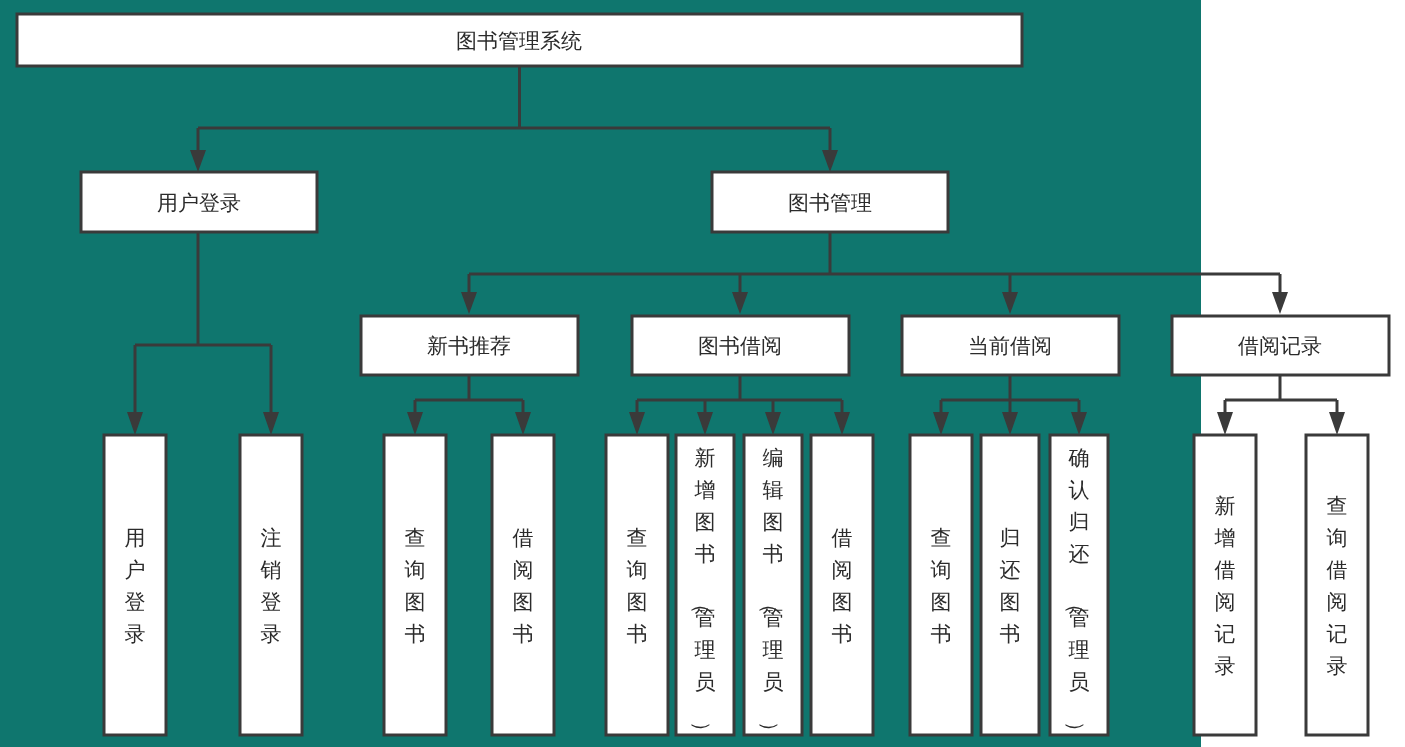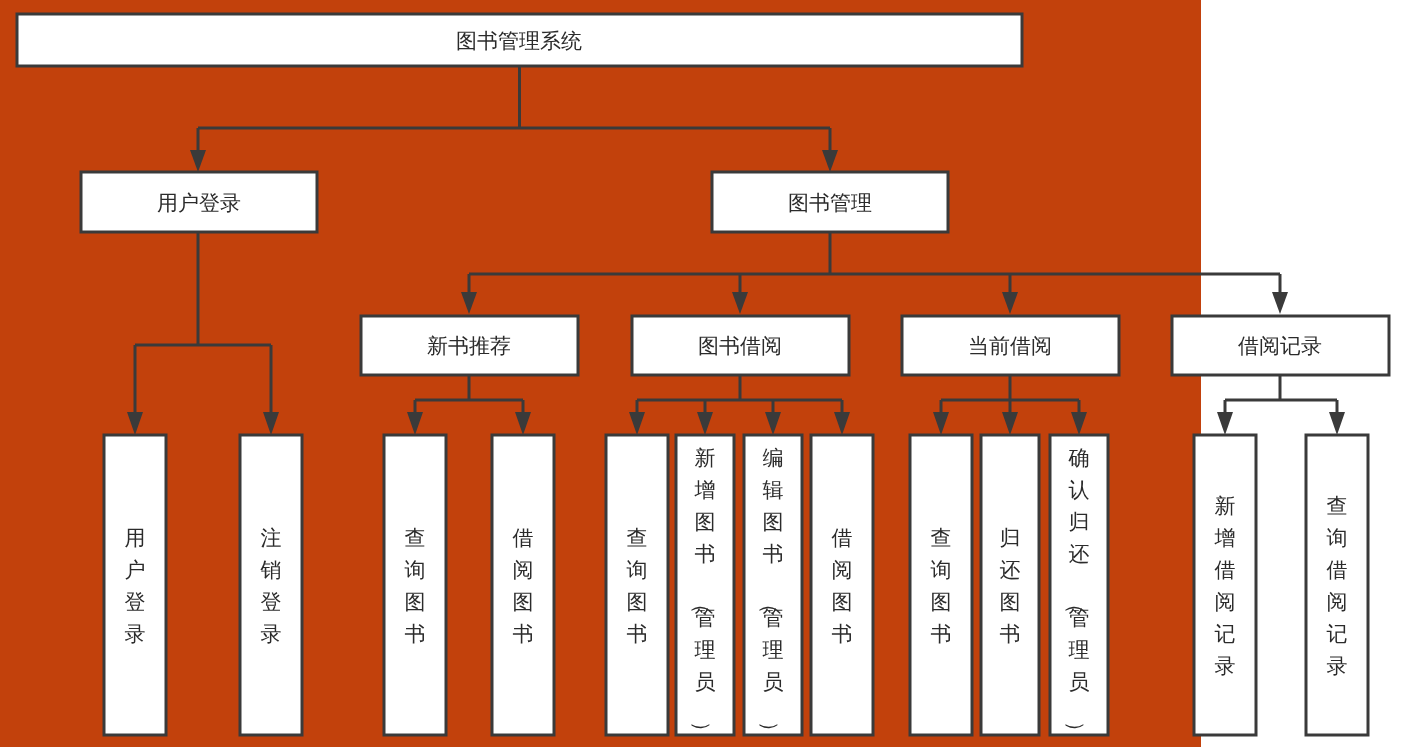--- a/index.html
+++ b/index.html
@@ -1,21 +1,21 @@
 <!DOCTYPE html>
 <html><head>
 <meta charset="utf-8">
 <style>
   html,body{margin:0;padding:0;background:#ffffff;}
   body{
     width:1405px;height:747px;
     font-family:"DejaVu Sans","Liberation Sans",sans-serif;
     overflow:hidden;
   }
-  #stage{position:relative;width:1201px;height:747px;background:#c2410c;}
+  #stage{position:relative;width:1201px;height:747px;background:#0f766e;}
   svg#diagram{position:absolute;left:0;top:0;width:1405px;height:747px;}
   .node-rect{fill:#ffffff;stroke:#3a3a3a;stroke-width:3;}
   .edge{stroke:#3a3a3a;stroke-width:3;fill:none;}
   .arrow-head{fill:#3a3a3a;stroke:none;}
   .node-label{
     fill:#2b2b2b;
     font-family:"DejaVu Sans","Liberation Sans",sans-serif;
     font-size:21px;
     text-anchor:middle;
     dominant-baseline:central;

